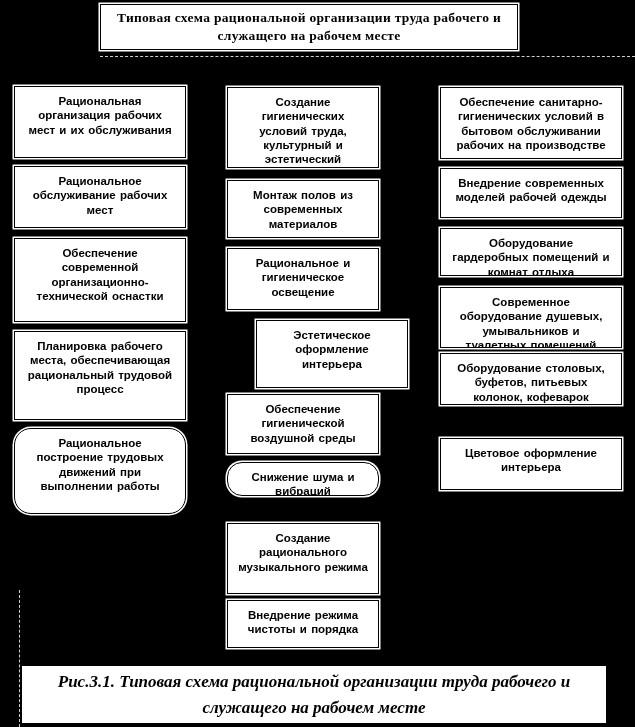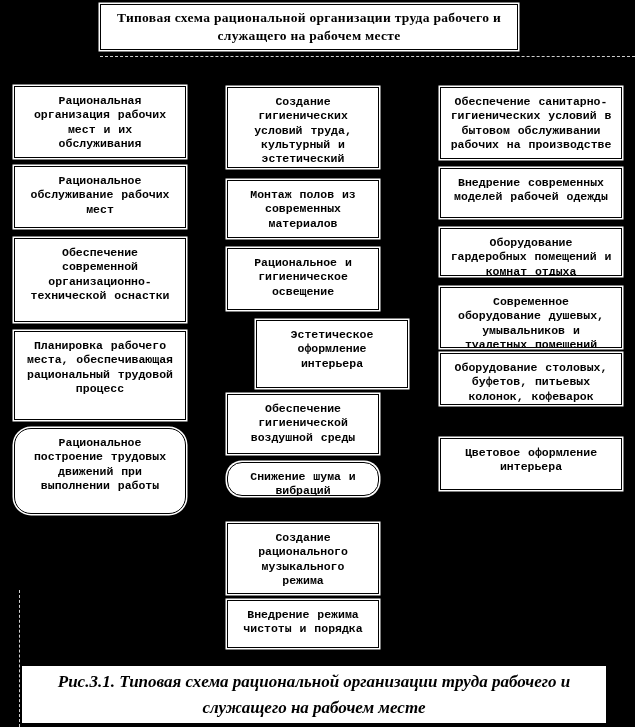--- a/index.html
+++ b/index.html
@@ -11,21 +11,21 @@
     overflow: hidden;
     font-family: "Liberation Serif", serif;
   }
   .node {
     position: absolute;
     box-sizing: border-box;
     background: #ffffff;
     border: 1.5px solid #000;
     box-shadow: 0 0 0 1.5px #ffffff;
     color: #000;
-    font-family: Liberation Mono, monospace;
+    font-family: Liberation Sans, sans-serif;
     font-weight: bold;
     font-size: 11.5px;
     line-height: 1.24;
     text-align: center;
     padding: 7px 9px 3px 9px;
     overflow: hidden;
     word-spacing: 1px;
   }
   .title-node {
     position: absolute;

